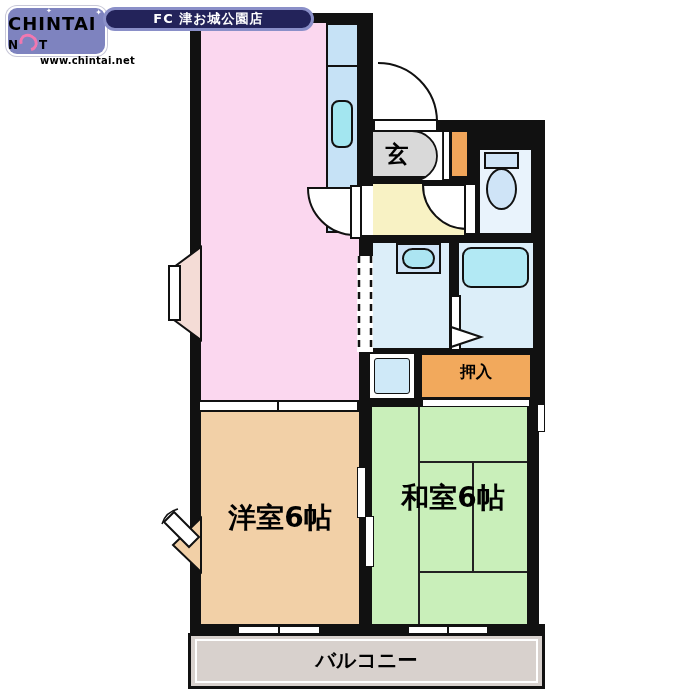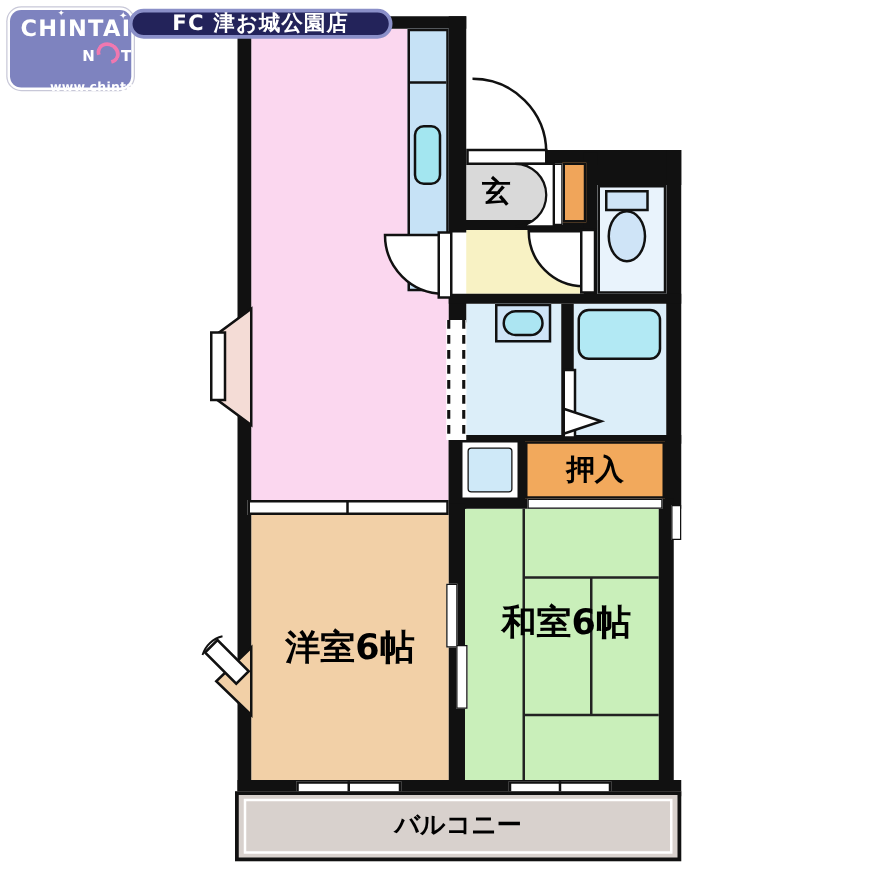--- a/index.html
+++ b/index.html
@@ -5,33 +5,33 @@
   html,body{margin:0;padding:0;background:#fff;}
   .stage{position:relative;width:700px;height:700px;background:#fff;overflow:hidden;
          font-family:"DejaVu Sans","Liberation Sans",sans-serif;}
   .wall{position:absolute;background:#111;box-sizing:border-box;}
   .room{position:absolute;box-sizing:border-box;}
   .fix{position:absolute;box-sizing:border-box;}
   .label{position:absolute;box-sizing:border-box;color:#000;text-align:center;
          font-weight:600;line-height:1.05;white-space:nowrap;}
   svg{position:absolute;left:0;top:0;}
   
-  .logo-box{position:absolute;left:8px;top:8px;width:97px;height:62px;background:#7e83bf;
-            border-radius:9px;box-shadow:0 0 0 2px #fff,0 0 0 3px #c8c8d8;color:#ffffff;
-            text-align:right;z-index:30;}
+  .logo-box{position:absolute;left:8px;top:8px;width:97px;height:46px;background:#7e83bf;
+            border-radius:9px;box-shadow:0 0 0 2px #fff,0 0 0 3px #c8c8d8;color:#000000;
+            text-align:left;z-index:30;}
   .logo-l1{font-size:18px;font-weight:bold;letter-spacing:1px;margin-top:5px;position:relative;}
   .logo-l1::after{content:"✦";position:absolute;top:-5px;right:2px;font-size:8px;color:#fff;}
   .logo-l1::before{content:"✦";position:absolute;top:-6px;left:38px;font-size:7px;color:#fff;}
   .logo-l2{font-size:12px;font-weight:bold;line-height:14px;}
   .logo-e{display:inline-block;width:13px;height:11px;border:3px solid #f078b0;
           border-radius:50%;border-bottom-color:transparent;vertical-align:-2px;
           transform:rotate(30deg);margin:0 1px;}
-  .logo-url{font-size:10px;font-weight:bold;margin-top:13px;letter-spacing:0.2px;padding-left:32px;}
+  .logo-url{font-size:10px;font-weight:bold;margin-top:3px;letter-spacing:0.2px;padding-left:32px;}
   .banner{position:absolute;left:103px;top:7px;width:211px;height:24px;background:#23235a;
-          border:3px solid #8a8fc8;border-radius:13px;color:#fff;font-size:17px;
+          border:3px solid #8a8fc8;border-radius:13px;color:#fff;font-size:13px;
           font-weight:bold;text-align:center;line-height:18px;letter-spacing:1px;
           box-sizing:border-box;z-index:30;}
   .brand{position:absolute;left:112px;top:22px;font-size:49px;font-weight:bold;
          color:#e25577;letter-spacing:2px;z-index:30;
          text-shadow:-3px 0 0 #fff,3px 0 0 #fff,0 -3px 0 #fff,0 3px 0 #fff,
                      -2px -2px 0 #fff,2px -2px 0 #fff,-2px 2px 0 #fff,2px 2px 0 #fff;}
 </style>
 </head>
 <body>
 
@@ -127,24 +127,24 @@
     <line x1="359" y1="256" x2="359" y2="352" stroke="#111" stroke-width="2.5" stroke-dasharray="7 5"></line>
     <line x1="371" y1="256" x2="371" y2="352" stroke="#111" stroke-width="2.5" stroke-dasharray="7 5"></line>
 
     <line x1="419" y1="407" x2="419" y2="624" stroke="#222" stroke-width="2"></line>
     <line x1="419" y1="462" x2="527" y2="462" stroke="#222" stroke-width="2"></line>
     <line x1="419" y1="572" x2="527" y2="572" stroke="#222" stroke-width="2"></line>
     <line x1="473" y1="462" x2="473" y2="572" stroke="#222" stroke-width="2"></line>
   </svg>
 
   <div class="label" style="left:367px;top:142px;width:60px;font-size:23px;">玄</div>
-  <div class="label" style="left:420px;top:364px;width:112px;font-size:23px;">押入</div>
+  <div class="label" style="left:420px;top:364px;width:112px;font-size:16px;">押入</div>
   <div class="label" style="left:205px;top:503px;width:150px;font-size:28px;">洋室6帖</div>
   <div class="label" style="left:378px;top:483px;width:150px;font-size:28px;">和室6帖</div>
-  <div class="label" style="left:188px;top:650px;width:357px;font-size:20px;font-family:Liberation Serif, serif;">バルコニー</div>
+  <div class="label" style="left:188px;top:650px;width:357px;font-size:20px;">バルコニー</div>
 
   <div class="logo-box">
     <div class="logo-l1">CHINTAI</div>
     <div class="logo-l2"><span>N</span><span class="logo-e"></span><span>T</span></div>
     <div class="logo-url">www.chintai.net</div>
   </div>
   <div class="banner">FC 津お城公園店</div>
 
 </div>
 

